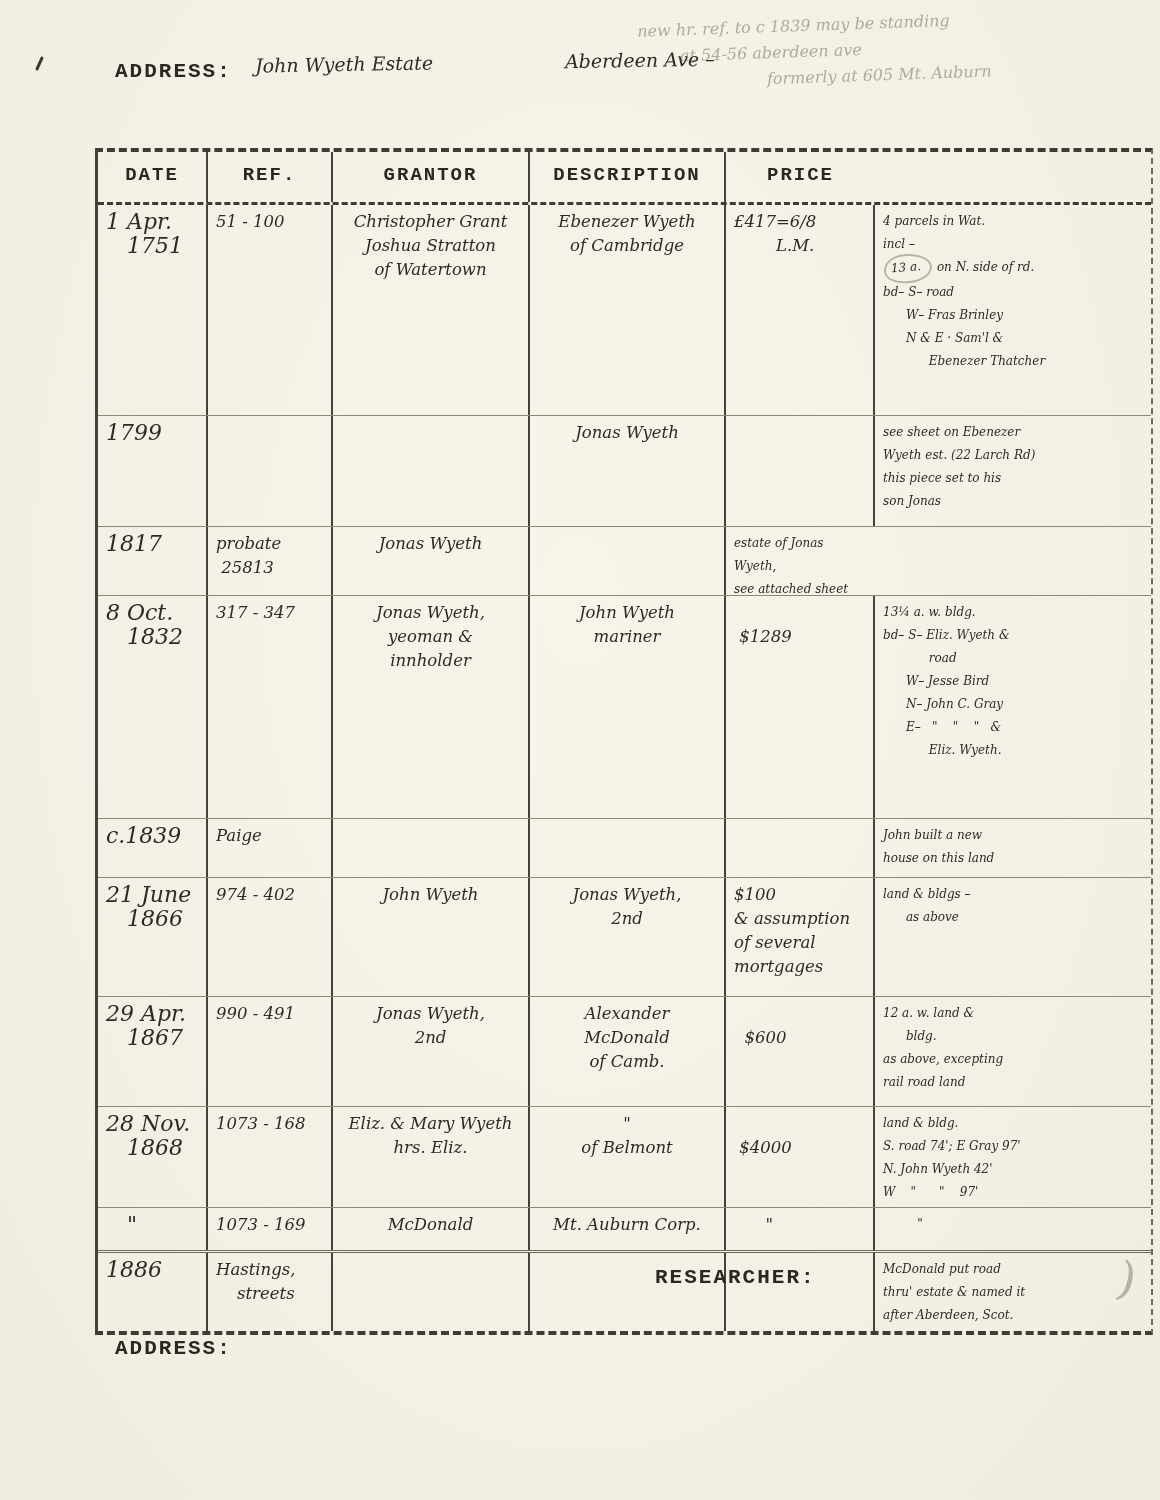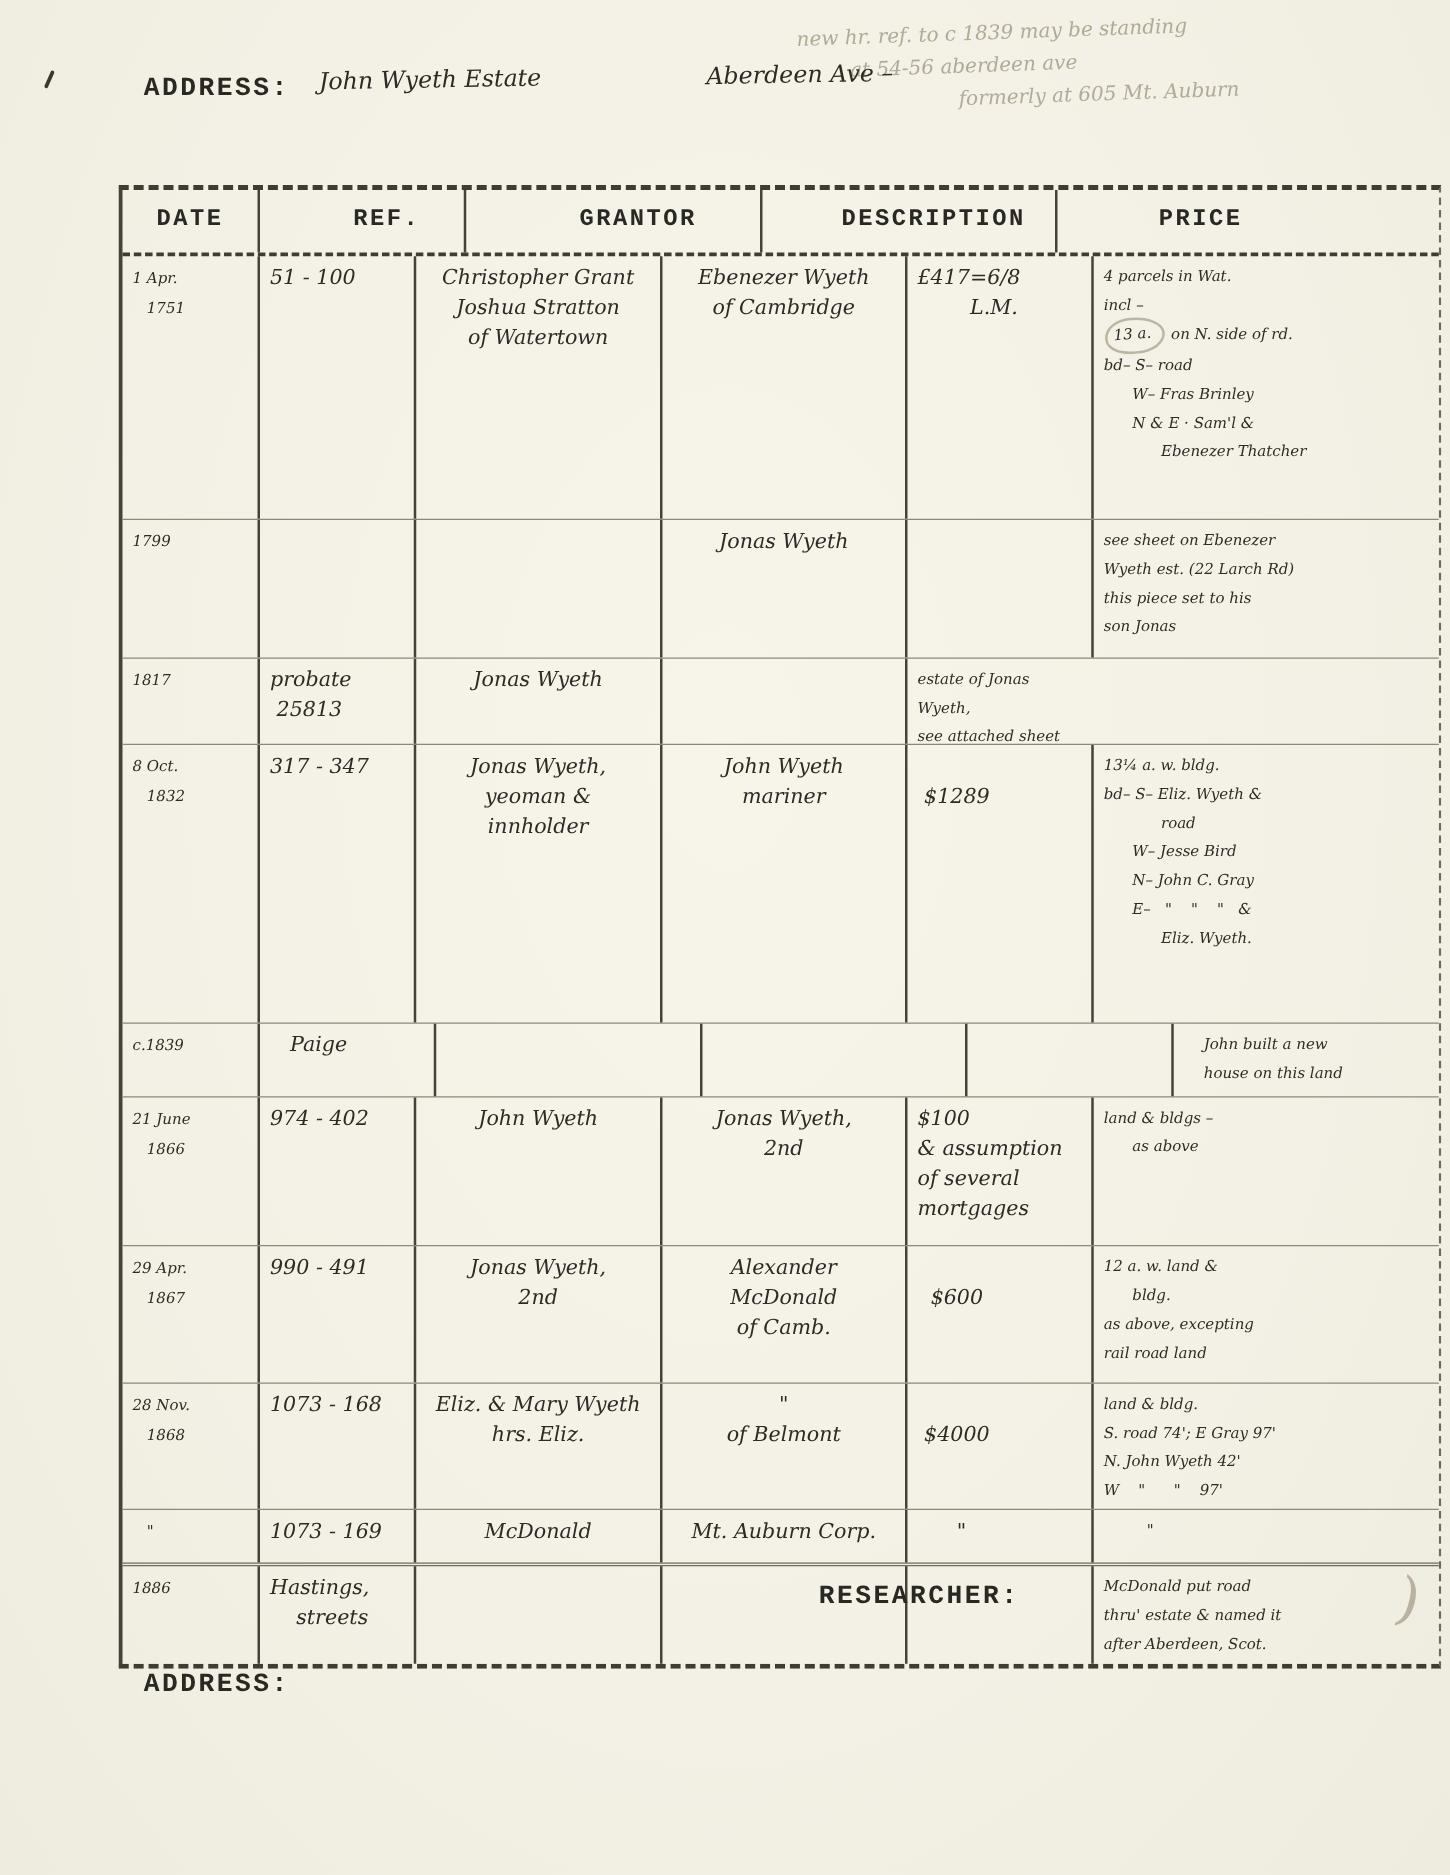--- a/index.html
+++ b/index.html
@@ -66,25 +66,25 @@
   }
   .trow>div:last-child{border-right:none;}
   .thead{border-bottom:3px dashed #3f3c34;}
   .thead>div{
     font-family:"Liberation Mono","DejaVu Sans Mono",monospace;
     font-weight:700;font-size:19px;letter-spacing:2px;
     text-align:center;padding-top:12px;color:#2a2822;
     font-style:normal;
   }
   .dbl{border-bottom:3px double #6f6a5e;}
-  .rh-head{height:50px;gap:40px;}
+  .rh-head{height:50px;}
   .r1{height:210px;} .r2{height:110px;} .r3{height:68px;} .r4{height:222px;}
-  .r5{height:58px;gap:16px;}  .r6{height:118px;} .r7{height:109px;} .r8{height:100px;}
+  .r5{height:58px;}  .r6{height:118px;} .r7{height:109px;} .r8{height:100px;}
   .r9{height:42px;}  .r10{height:78px;}
-  .c-date{padding-left:12px;font-size:12px;}
+  .c-date{padding-left:12px;font-size:22px;}
   .c-grantor,.c-grantee{text-align:center;}
   .c-price{padding-left:14px;}
   .c-desc{font-size:12px;line-height:23px;}
   .circled{
     display:inline-block;
     border:2px solid #bcb5a4;
     border-radius:50% 60% 55% 50% / 60% 55% 60% 50%;
     padding:0 9px 2px 5px;margin:-2px 1px;
     transform:rotate(-4deg);
   }

